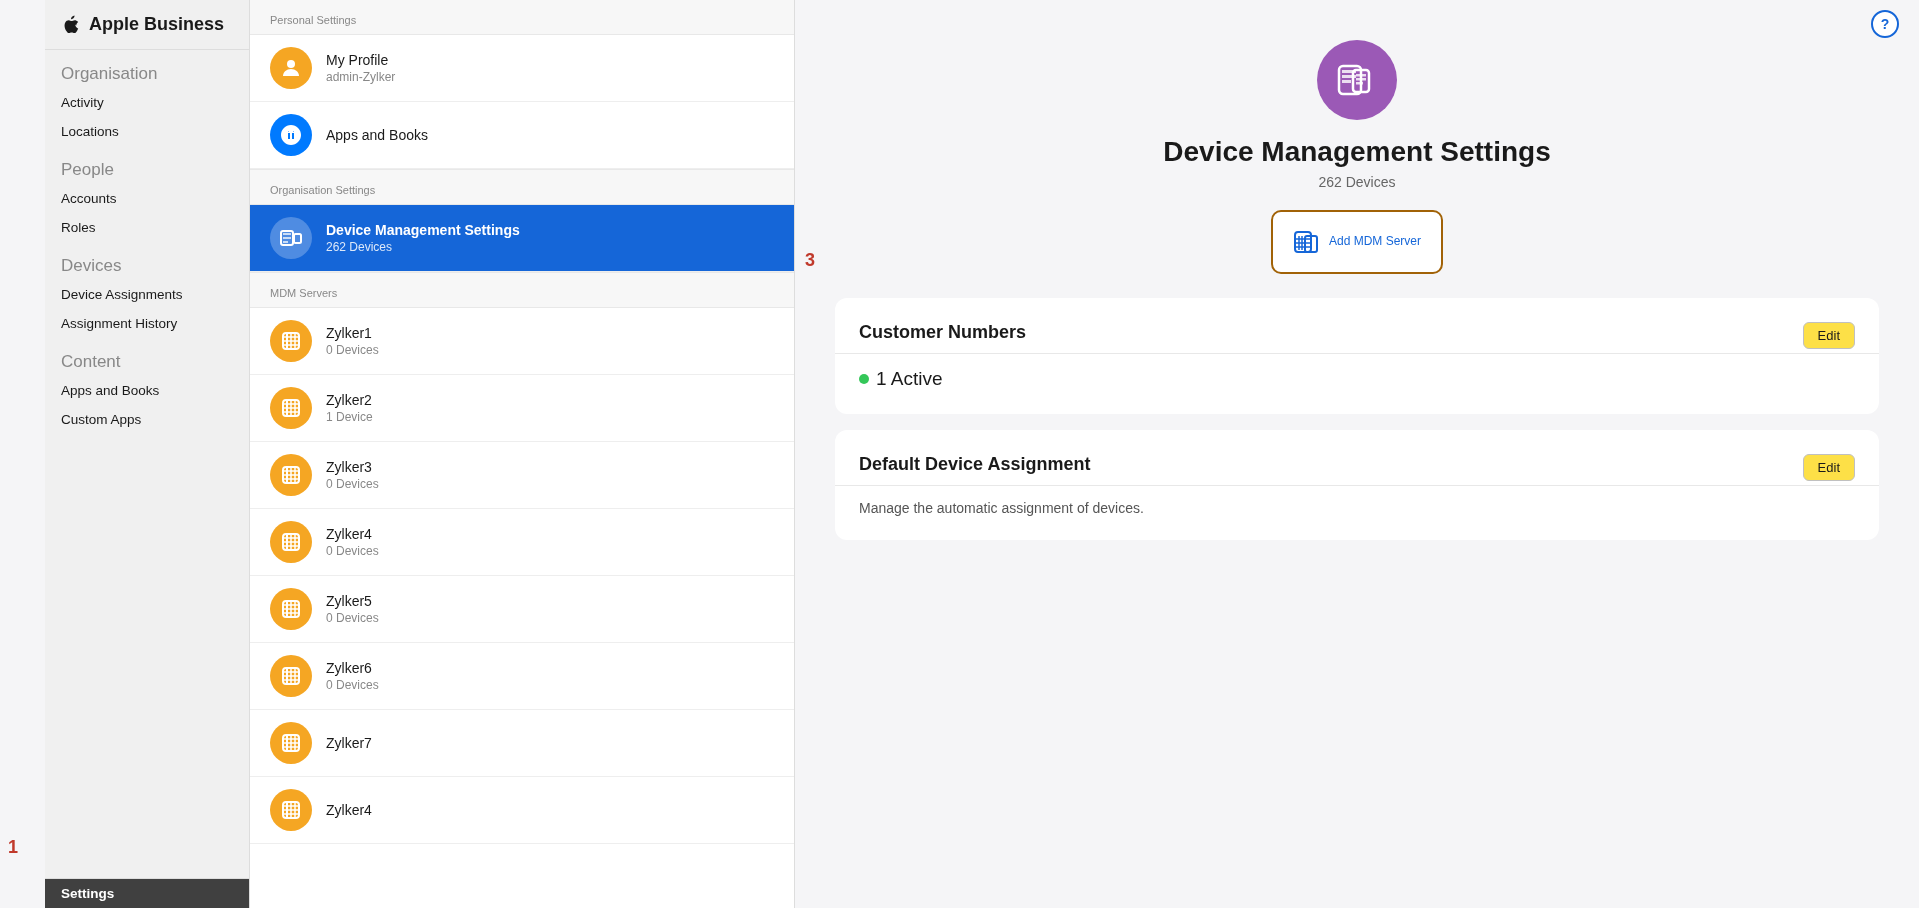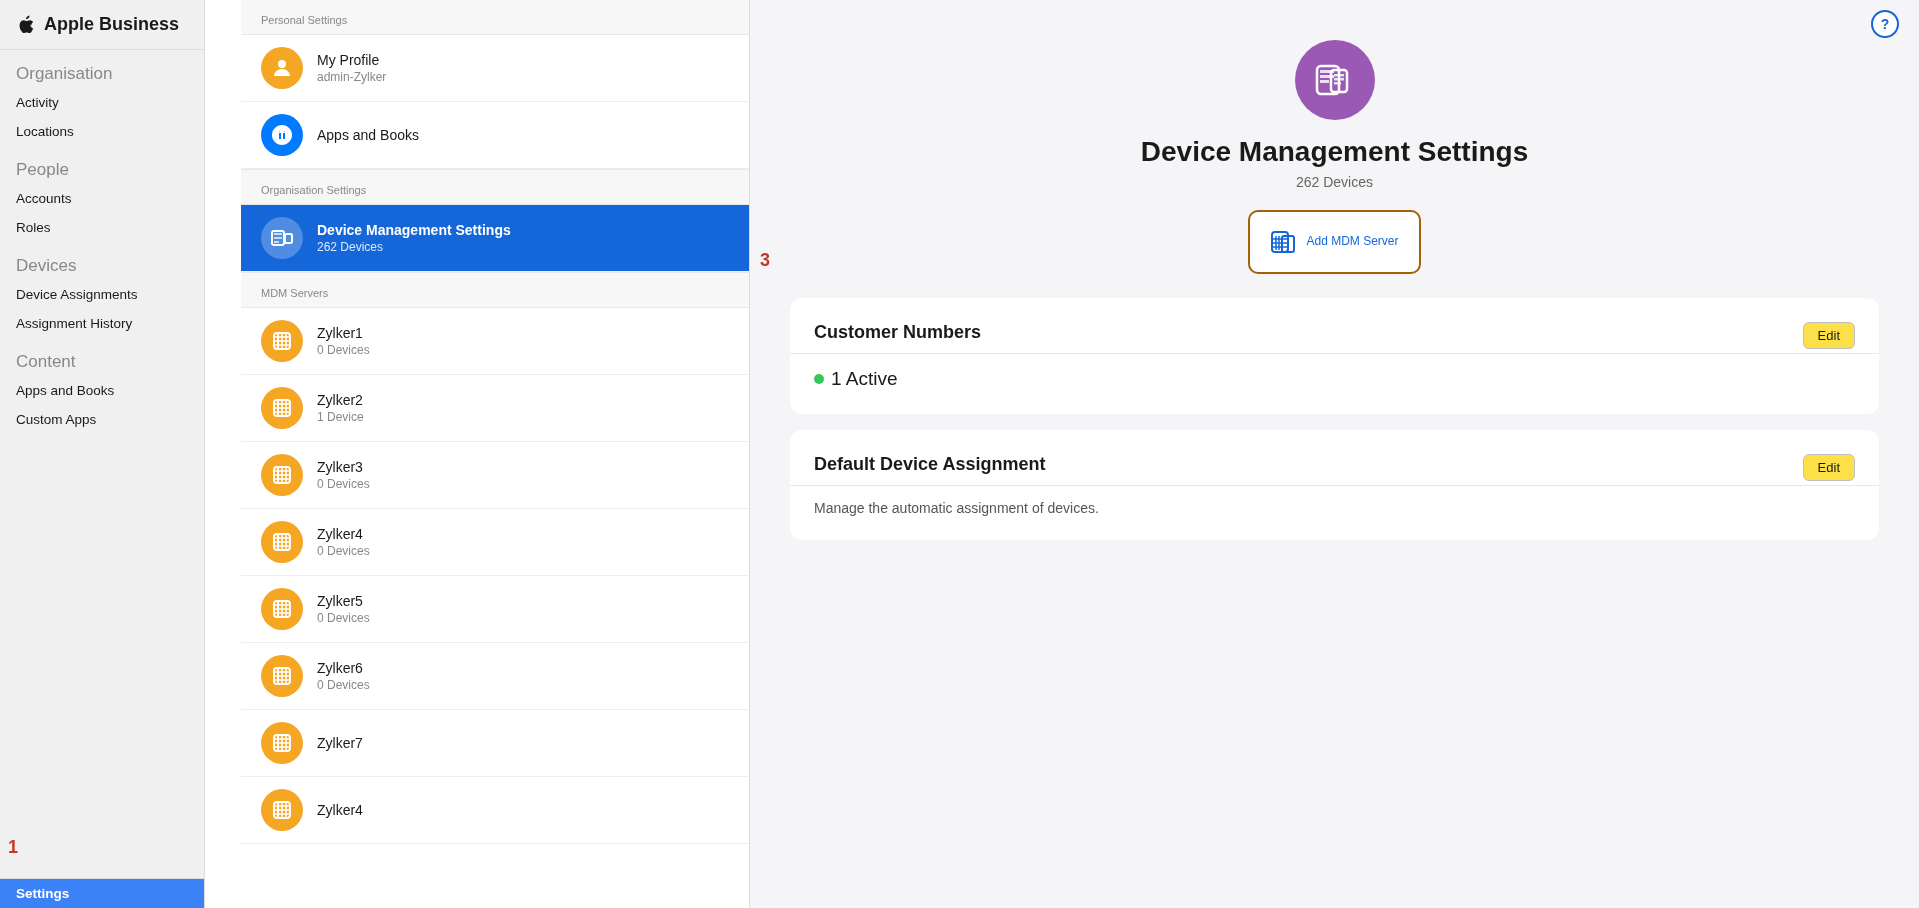--- a/index.html
+++ b/index.html
@@ -8,20 +8,21 @@
     
     .sidebar {
       width: 205px;
       background: #f0f0f0;
       display: flex;
       flex-direction: column;
       border-right: 1px solid #ddd;
       flex-shrink: 0;
       height: 100%;
       overflow-y: auto;
+      margin-left: 45px;
     }
     .sidebar-logo {
       display: flex;
       align-items: center;
       gap: 8px;
       padding: 14px 16px 14px 16px;
       font-size: 18px;
       font-weight: 600;
       color: #1a1a1a;
       border-bottom: 1px solid #ddd;
@@ -36,21 +37,21 @@
       letter-spacing: 0;
     }
     .sidebar-item {
       padding: 7px 16px;
       font-size: 13.5px;
       color: #1a1a1a;
       cursor: pointer;
       border-radius: 0;
     }
     .sidebar-item.active {
-      background: #3b82f6;
+      background: #404040;
       color: white;
       font-weight: 600;
     }
     .sidebar-bottom {
       margin-top: auto;
       border-top: 1px solid #ddd;
     }
 
     
     .middle-panel {
@@ -280,21 +281,21 @@
     <div class="sidebar-section-label">Content</div>
     <div class="sidebar-item">Apps and Books</div>
     <div class="sidebar-item">Custom Apps</div>
   </div>
 
   <div class="sidebar-bottom">
     <div class="sidebar-item active">Settings</div>
   </div>
 </nav>
 
-<div class="middle-panel" style="position:relative;padding-left:36px;">
+<div class="middle-panel" style="position:relative;">
 
   <div class="panel-section-label">Personal Settings</div>
 
   <div class="panel-item">
     <div class="panel-item-icon icon-profile">
       <svg width="24" height="24" viewBox="0 0 24 24" fill="white">
         <circle cx="12" cy="8" r="4"></circle>
         <path d="M4 20c0-4 3.6-7 8-7s8 3 8 7"></path>
       </svg>
     </div>

